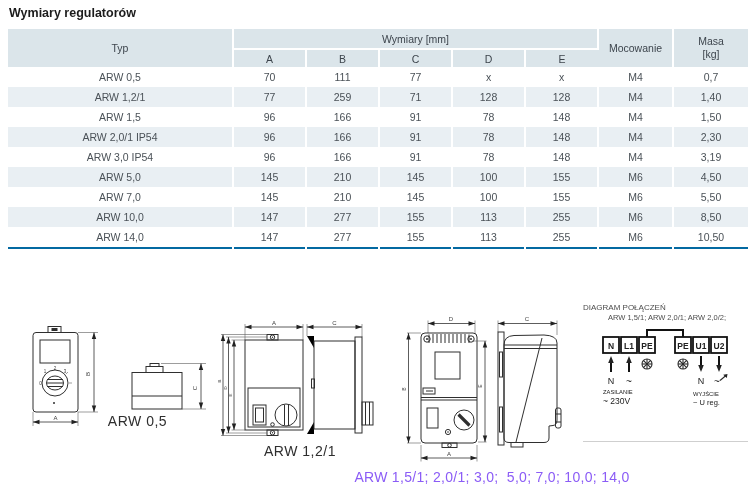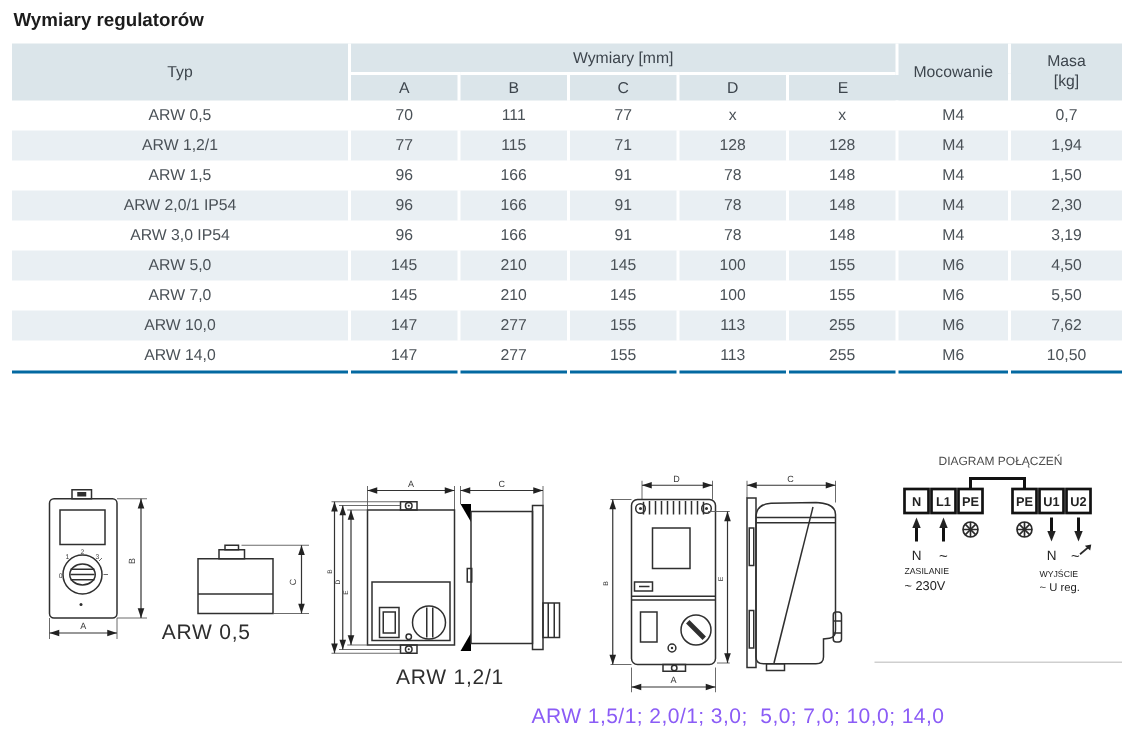--- a/index.html
+++ b/index.html
@@ -27,21 +27,21 @@
                  font-size:14px;letter-spacing:.3px;color:#8b5cf6;white-space:pre;}
   svg line,svg rect,svg circle,svg ellipse,svg path,svg polyline{fill:none;stroke:#2f2f2f;stroke-width:1;}
   svg .thin{stroke:#5a5a5a;stroke-width:.6;}
   svg .dim{stroke:#333;stroke-width:.8;}
   svg .ah{fill:#222;stroke:none;}
   svg .fillsolid{fill:#2f2f2f;stroke:none;}
   svg text{fill:#3c3c3c;stroke:none;font-family:"Liberation Sans",sans-serif;}
   
   #schematic{position:absolute;left:583px;top:287px;width:168px;}
   #schem-title{font-size:9.5px;font-weight:bold;color:#1a1a1a;}
-  #schem-head{margin-top:15px;text-align:center;font-size:8px;color:#4c4c4c;line-height:1.4;}
+  #schem-head{margin-top:15px;text-align:left;font-size:8px;color:#4c4c4c;line-height:1.4;}
   #schem-models{text-align:center;font-size:7.5px;color:#4c4c4c;line-height:1.45;}
   #term-svg{display:block;margin:3px auto 0 auto;}
   #term-svg rect{stroke:#121212;stroke-width:1.8;}
   #term-svg .wire{stroke:#121212;stroke-width:2;}
   #term-svg .sym{stroke:#2a2a2a;stroke-width:1.1;}
   #term-svg text{fill:#222;}
   #schem-divider{position:absolute;left:583px;top:441px;width:165px;border-top:1px solid #cfcfcf;}
 </style>
 </head>
 <body>
@@ -86,26 +86,26 @@
         <td>111</td>
         <td>77</td>
         <td>x</td>
         <td>x</td>
         <td>M4</td>
         <td>0,7</td>
       </tr>
       <tr>
         <td>ARW 1,2/1</td>
         <td>77</td>
-        <td>115</td>
+        <td>259</td>
         <td>71</td>
         <td>128</td>
         <td>128</td>
         <td>M4</td>
-        <td>1,94</td>
+        <td>1,40</td>
       </tr>
       <tr>
         <td>ARW 1,5</td>
         <td>96</td>
         <td>166</td>
         <td>91</td>
         <td>78</td>
         <td>148</td>
         <td>M4</td>
         <td>1,50</td>
@@ -151,21 +151,21 @@
         <td>5,50</td>
       </tr>
       <tr>
         <td>ARW 10,0</td>
         <td>147</td>
         <td>277</td>
         <td>155</td>
         <td>113</td>
         <td>255</td>
         <td>M6</td>
-        <td>7,62</td>
+        <td>8,50</td>
       </tr>
       <tr>
         <td>ARW 14,0</td>
         <td>147</td>
         <td>277</td>
         <td>155</td>
         <td>113</td>
         <td>255</td>
         <td>M6</td>
         <td>10,50</td>
@@ -374,20 +374,21 @@
       <line x1="155.5" y1="102" x2="161" y2="102"></line>
       <line x1="155.5" y1="110" x2="161" y2="110"></line>
       <rect x="111" y="130.5" width="12" height="4.5"></rect>
     </g>
   </svg>
   <div id="caption-large">ARW 1,5/1; 2,0/1; 3,0;  5,0; 7,0; 10,0; 14,0</div>
 
   <div id="schematic">
     <div id="schem-head">DIAGRAM POŁĄCZEŃ</div>
     <div id="schem-models">
+      <div>ARW 1,5/1; ARW 2,0/1; ARW 2,0/2;</div>
     </div>
     <svg id="term-svg" width="160" height="84" viewBox="0 0 160 84">
       <polyline class="wire" points="60,10 60,3 96,3 96,10"></polyline>
       <g>
         <rect x="16" y="10" width="16" height="16"></rect>
         <rect x="34" y="10" width="16" height="16"></rect>
         <rect x="52" y="10" width="16" height="16"></rect>
         <rect x="88" y="10" width="16" height="16"></rect>
         <rect x="106" y="10" width="16" height="16"></rect>
         <rect x="124" y="10" width="16" height="16"></rect>

